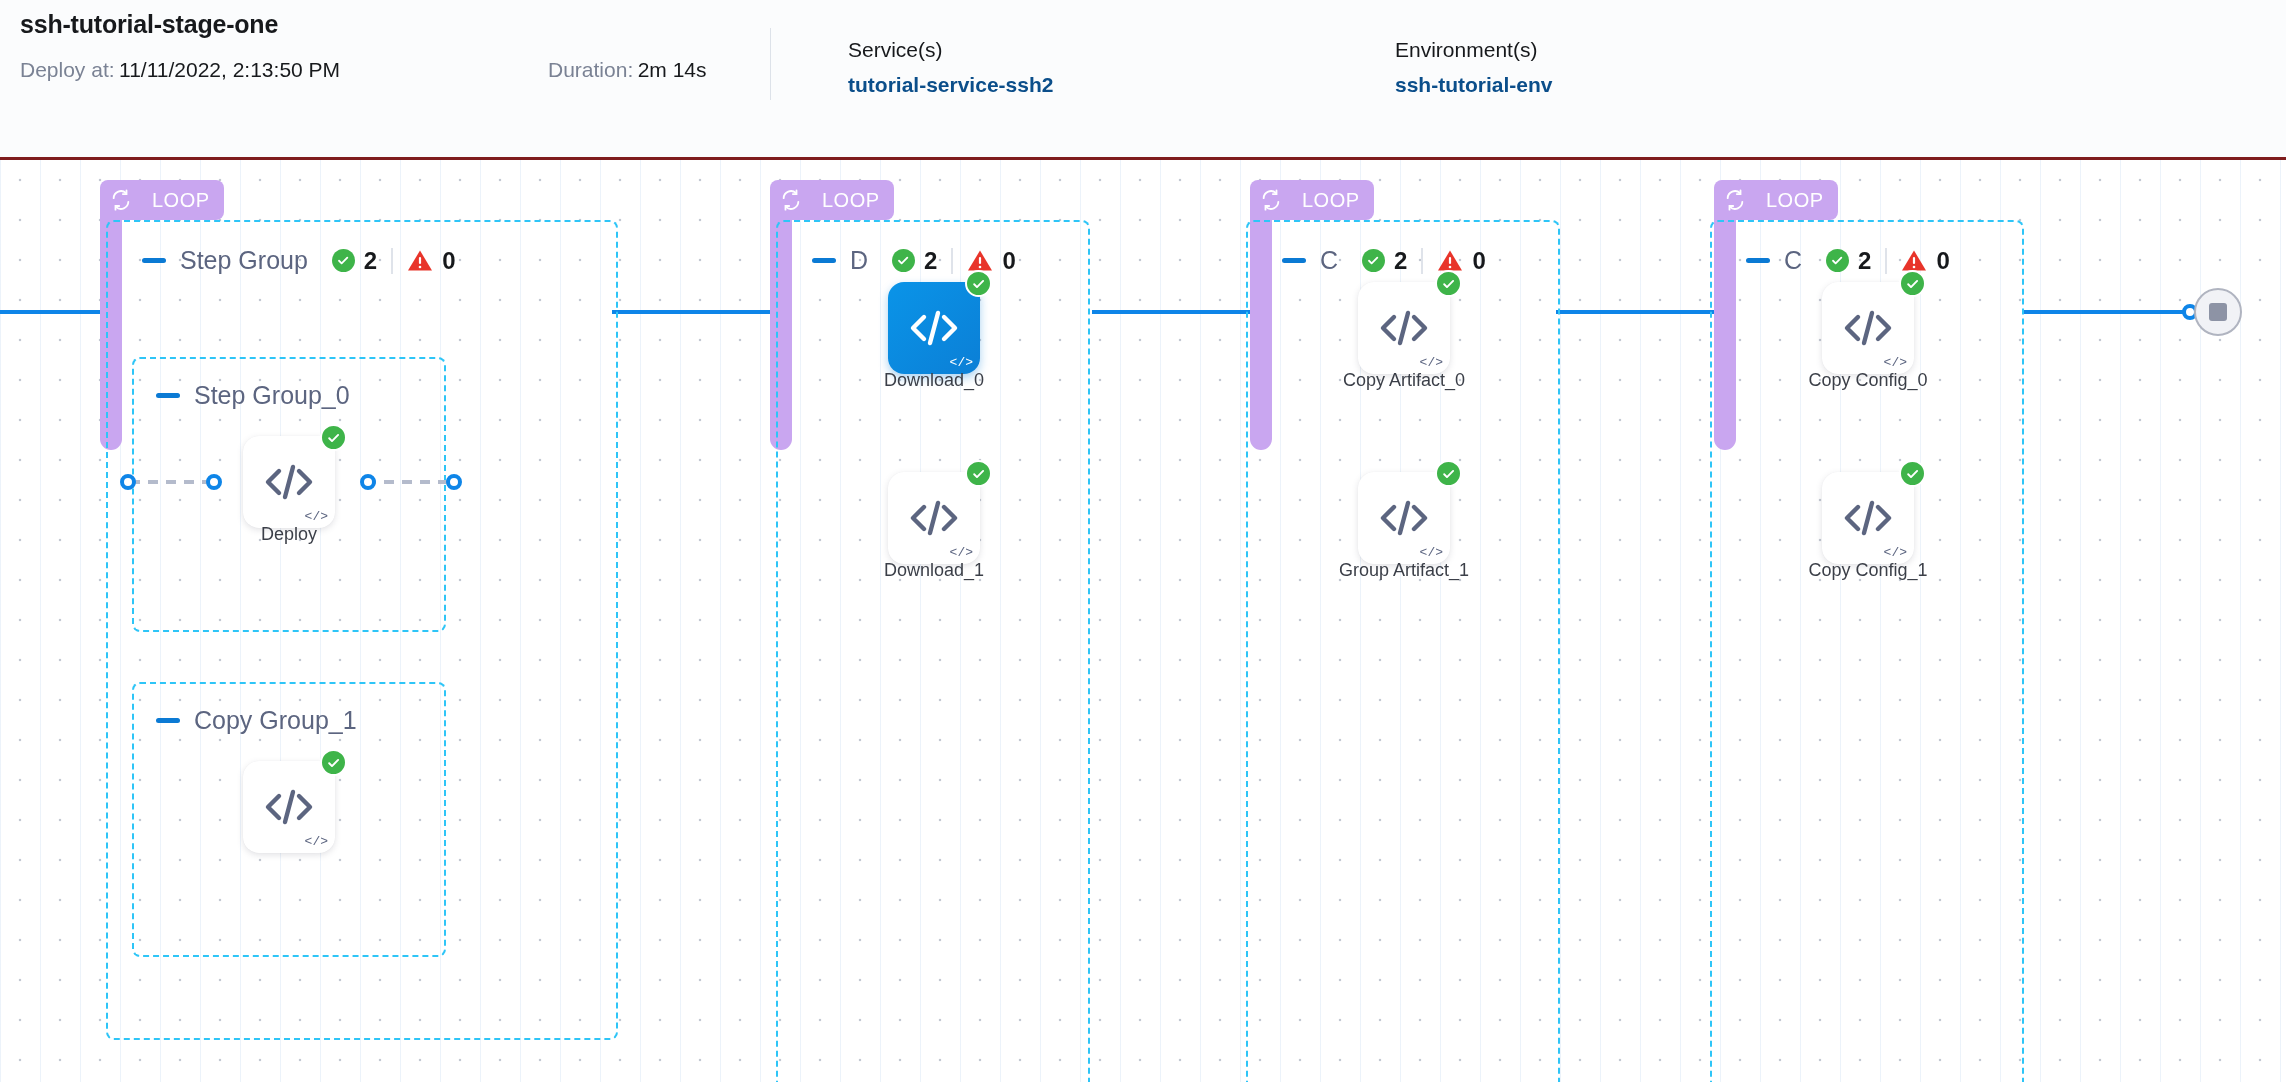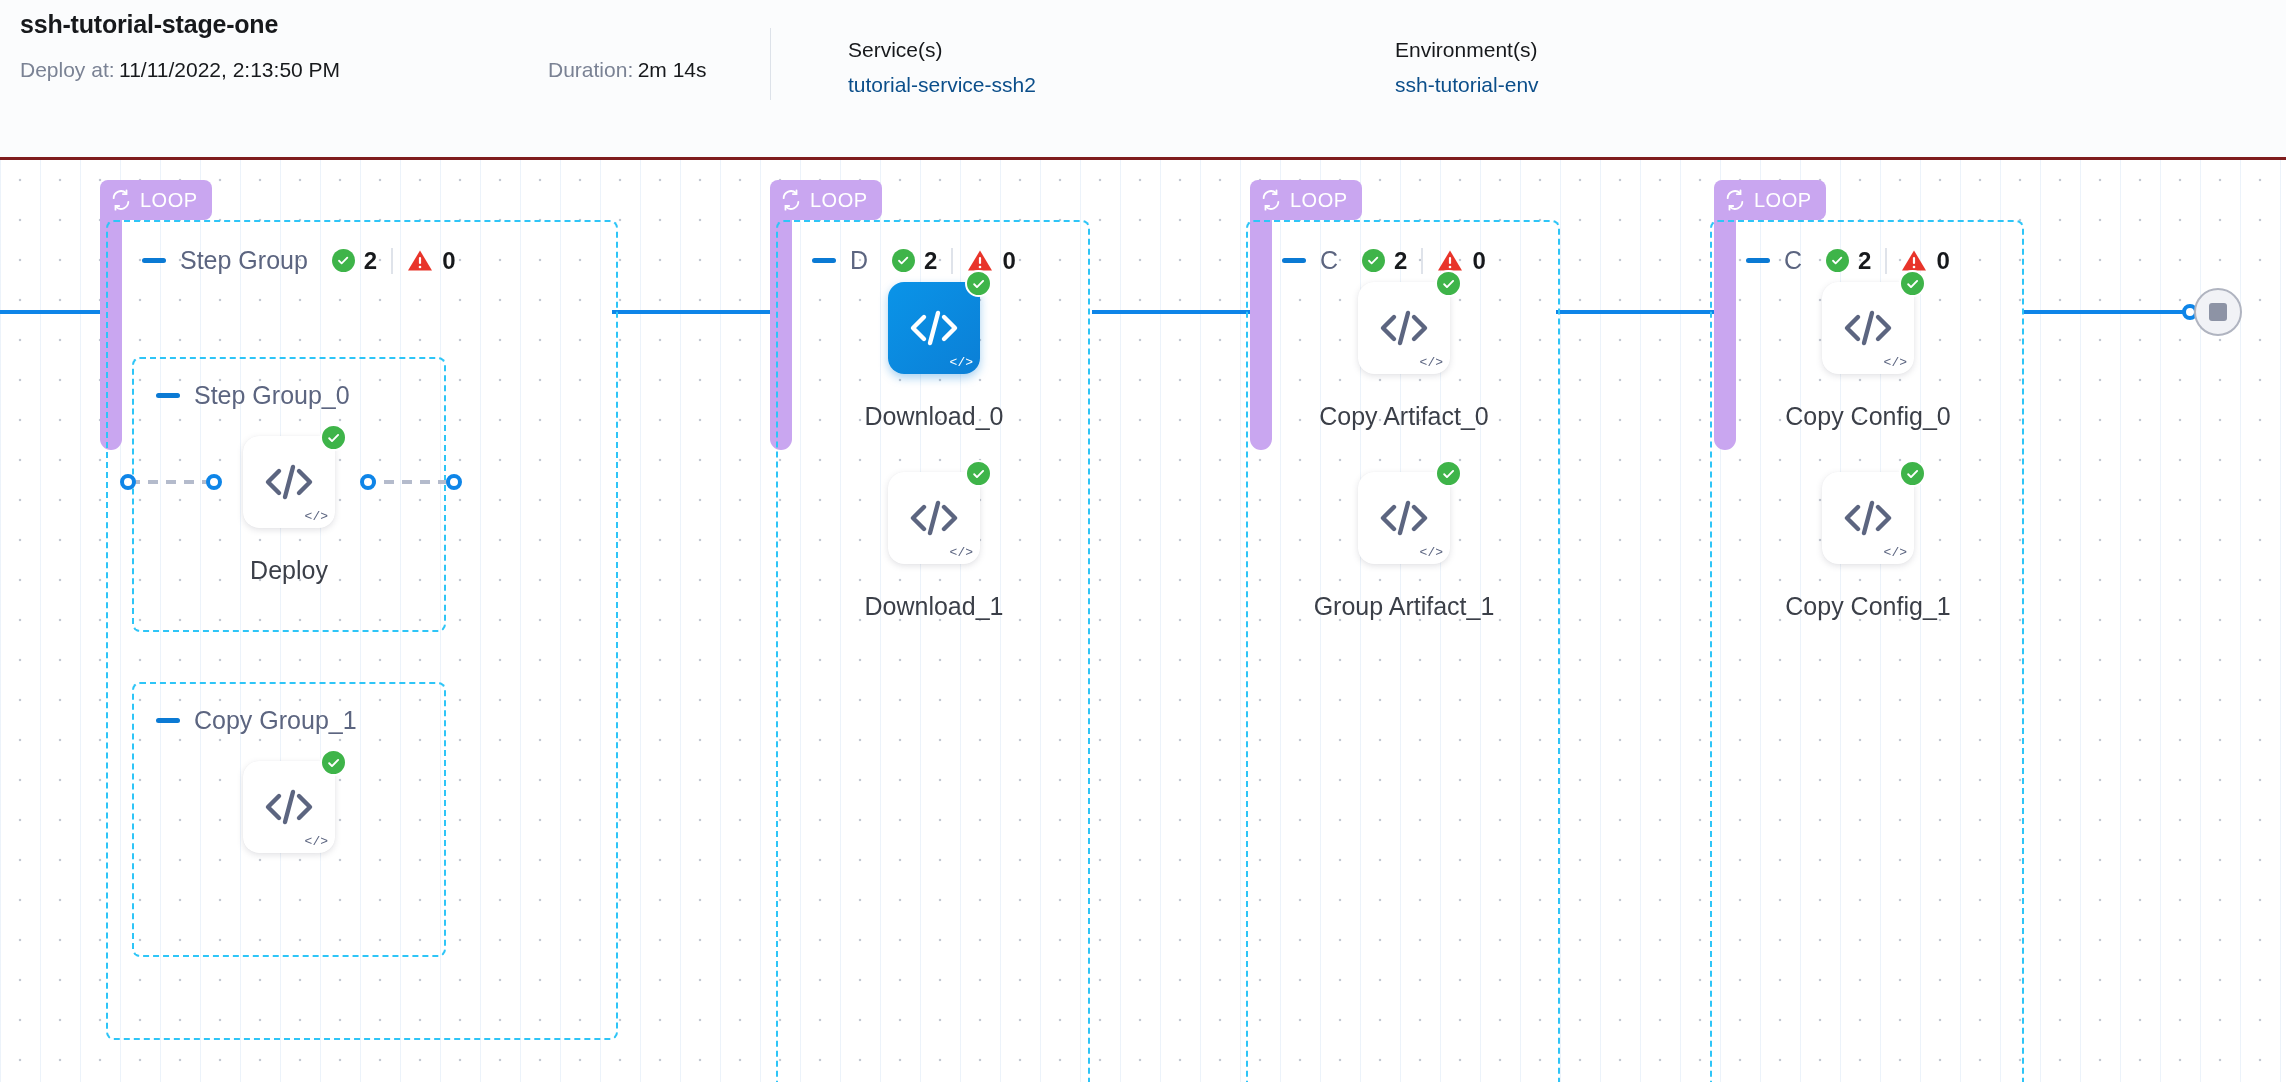--- a/index.html
+++ b/index.html
@@ -31,21 +31,21 @@
     width: 1px; height: 72px; background: #dde2e9;
   }
   .hdr-col { position: absolute; top: 38px; }
   .hdr-col.svc { left: 848px; }
   .hdr-col.env { left: 1395px; }
   .hdr-col-title {
     font-size: 21px; color: #17191c; font-weight: 400;
     margin-bottom: 11px; white-space: nowrap;
   }
   .hdr-col-link {
-    font-size: 21px; color: #0b4e8a; font-weight: 400;
+    font-size: 21px; color: #0b4e8a; font-weight: 700;
     white-space: nowrap; cursor: pointer;
   }
 
   
   .canvas {
     position: absolute; top: 160px; left: 0;
     width: 2286px; height: 922px;
     background-color: #ffffff;
     background-image:
       linear-gradient(to right, rgba(221,233,246,.55) 1px, transparent 1px),
@@ -62,21 +62,21 @@
   .loop-wrap { position: absolute; }
   .loop-bar {
     position: absolute; left: 0; top: 0;
     width: 22px; border-radius: 11px 11px 11px 11px;
     background: #c9a6f0;
   }
   .loop-badge {
     position: absolute; left: 0; top: 0;
     height: 40px; padding: 0 14px 0 10px;
     background: #c9a6f0; border-radius: 8px 8px 8px 0;
-    display: flex; align-items: center; gap: 8px;
+    display: flex; align-items: center; gap: 20px;
     color: #ffffff; font-size: 20px; letter-spacing: .5px;
   }
   .loop-badge svg { display: block; }
 
   .group-box {
     position: absolute;
     border: 2px dashed #2ec5f7;
     border-radius: 8px;
     background: transparent;
   }
@@ -138,23 +138,23 @@
     line-height: 1;
   }
   .node-tile.selected .corner-glyph { color: #ffffff; }
   .status-badge {
     position: absolute; right: -12px; top: -12px;
     width: 27px; height: 27px; border-radius: 50%;
     background: #3eb449; border: 2px solid #ffffff;
     display: flex; align-items: center; justify-content: center;
   }
   .node-label {
-    position: absolute; top: 120px; left: 50%;
+    position: absolute; top: 88px; left: 50%;
     transform: translateX(-50%);
-    font-size: 25px; color: #3b3f48; white-space: nowrap;
+    font-size: 18px; color: #3b3f48; white-space: nowrap;
   }
 
   
   .conn-dot {
     position: absolute; width: 16px; height: 16px; border-radius: 50%;
     background: #ffffff; border: 4px solid #0e85e8;
     cursor: pointer;
   }
   .dash-link {
     position: absolute; height: 4px;

